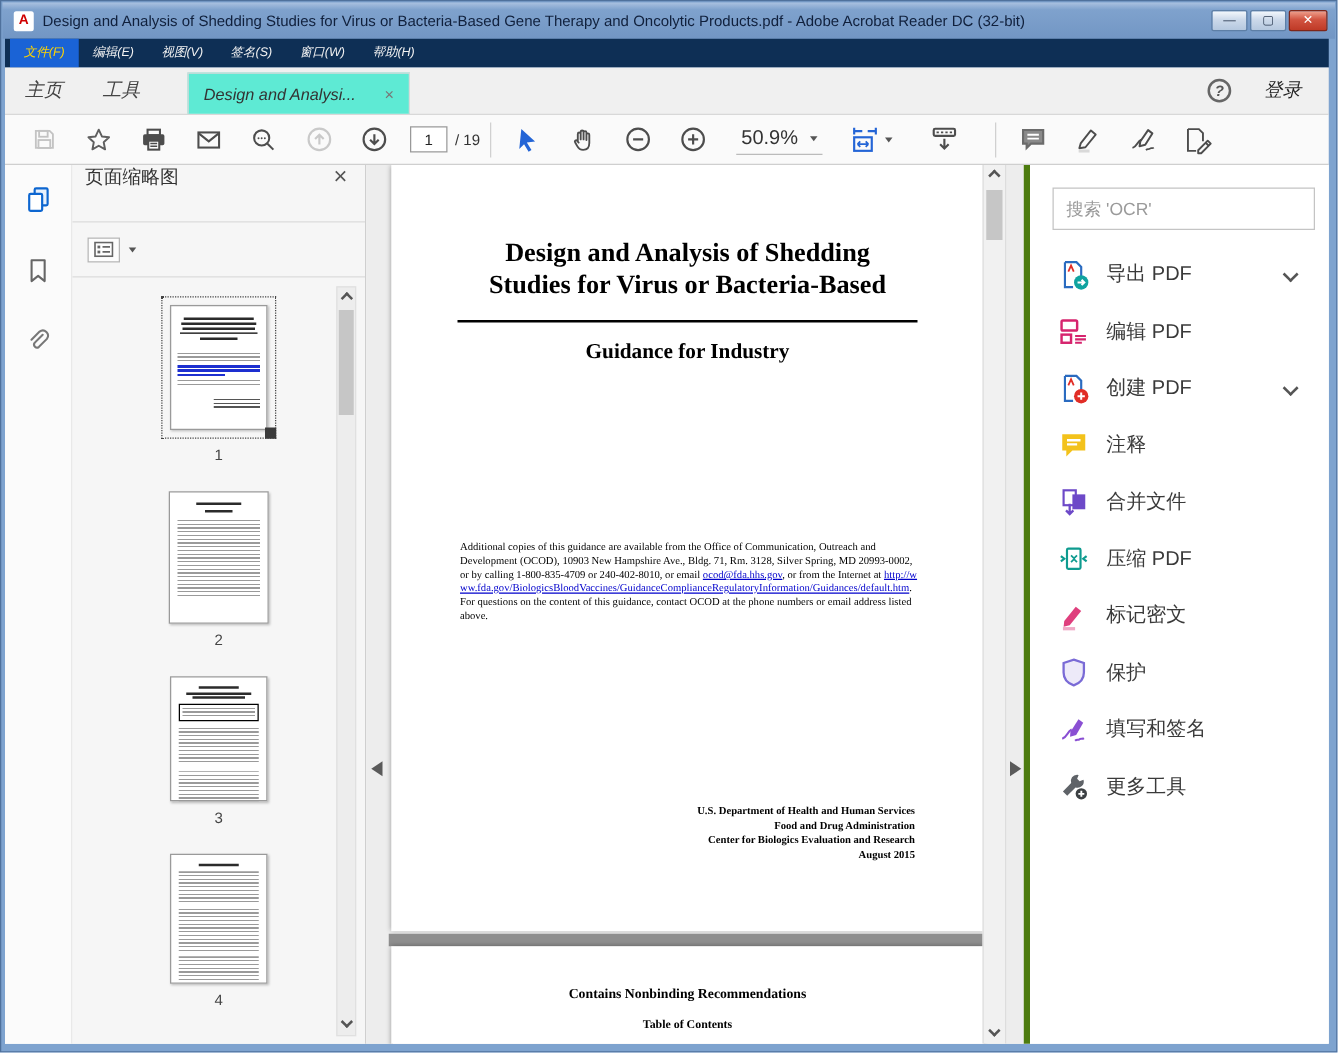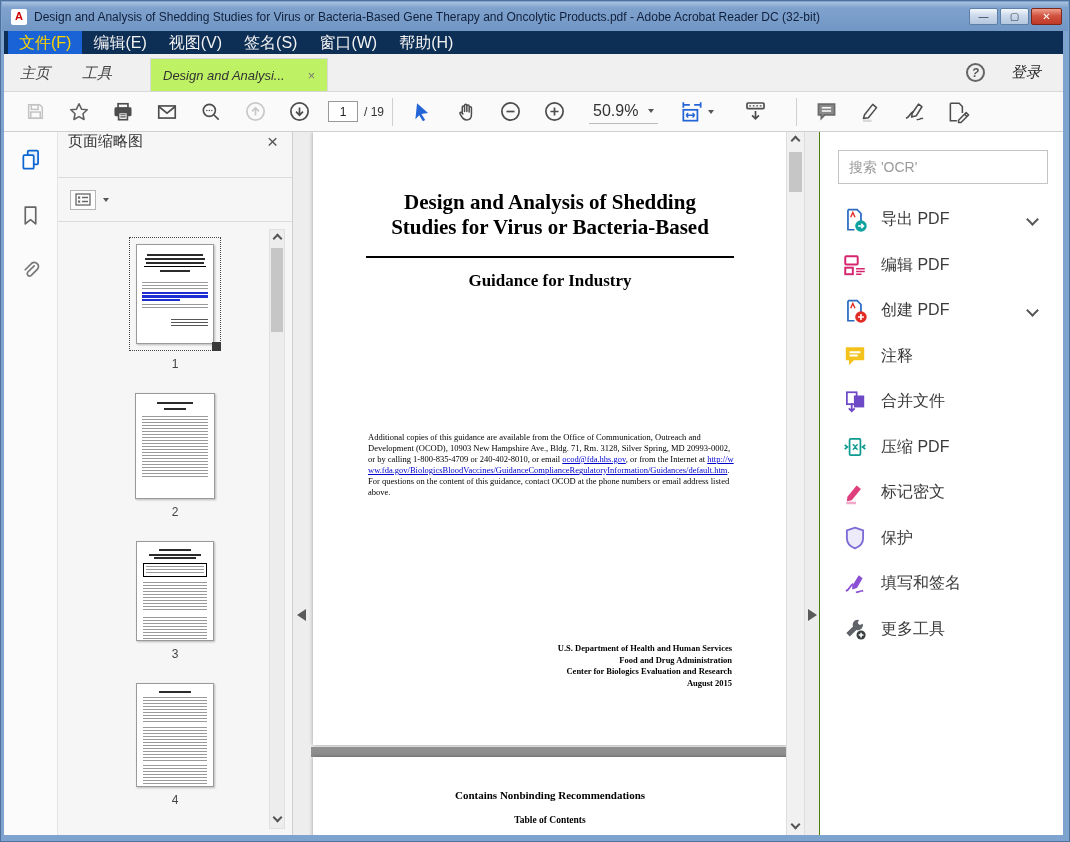--- a/index.html
+++ b/index.html
@@ -17,28 +17,28 @@
   .titlebar .ttl { font-size:12px; color:#10203c; white-space:nowrap; overflow:hidden; flex:1; }
   .winbtns { display:flex; gap:2px; }
   .wbtn { width:29px; height:17px; border:1px solid #5e7fa6; border-radius:2px;
     background:linear-gradient(#f4f8fc,#ccd9ea 45%,#b5c8df); color:#2b3b52;
     font-size:10px; line-height:15px; text-align:center; cursor:default; }
   .wbtn.close { width:31px; background:linear-gradient(#f0a violet,#d15340 45%,#bf3a27); background:linear-gradient(#efa08d,#d15340 45%,#bf3a27); border-color:#7e2619; color:#fff; font-weight:bold; }
 
   
   .menubar { position:absolute; left:3px; top:30px; right:6px; height:23px;
     background:#0e2f55; display:flex; align-items:stretch; padding-left:4px; }
-  .menu-item { color:#f2f2f2; font-size:16px; line-height:23px; padding:0 11px; }
+  .menu-item { color:#f2f2f2; font-size:10px; line-height:23px; padding:0 11px;font-style:italic; }
   .menu-item.hl { background:#1a63d6; color:#ffd400; }
 
   
   .tabbar { position:absolute; left:3px; top:53px; right:6px; height:38px;
     background:#f0f0f0; border-bottom:1px solid #d8d8d8; display:flex; align-items:flex-end;font-style:italic; }
   .tab-btn { font-size:15px; color:#444; padding:0 16px; line-height:36px; }
-  .doc-tab { background:#bef264; border:1px solid #d9d9d9; border-bottom:none; height:33px;
+  .doc-tab { background:#5eead4; border:1px solid #d9d9d9; border-bottom:none; height:33px;
     margin-left:22px; display:flex; align-items:center; padding:0 12px; width:178px; }
   .doc-tab .dt-label { font-size:13px; color:#333; flex:1; white-space:nowrap; overflow:hidden; }
   .doc-tab .dt-close { color:#777; font-size:13px; margin-left:8px; }
   .tabbar-right { margin-left:auto; display:flex; align-items:center; gap:26px; padding-right:22px; height:100%; }
   .help-circ { width:19px; height:19px; border:2px solid #666; border-radius:50%; color:#555;
     font-size:12px; font-weight:bold; text-align:center; line-height:16px; }
   .signin { font-size:15px; color:#222; }
 
   
   .toolbar { position:absolute; left:3px; top:91px; right:6px; height:40px;
@@ -104,21 +104,21 @@
   .p2-toc { font-weight:bold; font-size:9.5px; margin-top:14px; }
 
   
   .dscroll { position:absolute; top:0; bottom:0; right:14px; width:19px; background:#f1f1f1; border-left:1px solid #ddd; border-right:1px solid #ddd; }
   .dscroll .sthumb { position:absolute; left:2px; right:2px; top:20px; height:40px; background:#c6c6c6; }
   .dscroll .bottom { position:absolute; bottom:2px; left:0; right:0; }
   .nav-prev { position:absolute; left:4px; top:477px; width:0; height:0; border-top:6px solid transparent; border-bottom:6px solid transparent; border-right:9px solid #5a5a5a; }
   .nav-next { position:absolute; right:2px; top:477px; width:0; height:0; border-top:6px solid transparent; border-bottom:6px solid transparent; border-left:9px solid #5a5a5a; }
 
   
-  .tools { width:244px; background:#fff; border-left:1px solid #4d7c0f; position:relative; padding-top:18px; }
+  .tools { width:244px; background:#fff; border-left:5px solid #4d7c0f; position:relative; padding-top:18px; }
   .searchbox { display:block; margin:0 16px 0 18px; width:210px; height:34px; border:1px solid #c4c4c4; background:#fff; font-size:14px; padding:0 10px; color:#333; }
   .searchbox::placeholder { color:#9a9a9a; }
   .tool-list { margin-top:13px; }
   .tool-row { height:45.5px; display:flex; align-items:center; padding-left:22px; position:relative; }
   .tool-row .tlabel { font-size:16px; color:#3a3a3a; margin-left:13px; }
   .tool-chev { position:absolute; right:26px; width:9px; height:9px; border-left:2px solid #555; border-top:2px solid #555; transform:rotate(225deg); top:18px; }
 </style>
 </head>
 <body>
 

